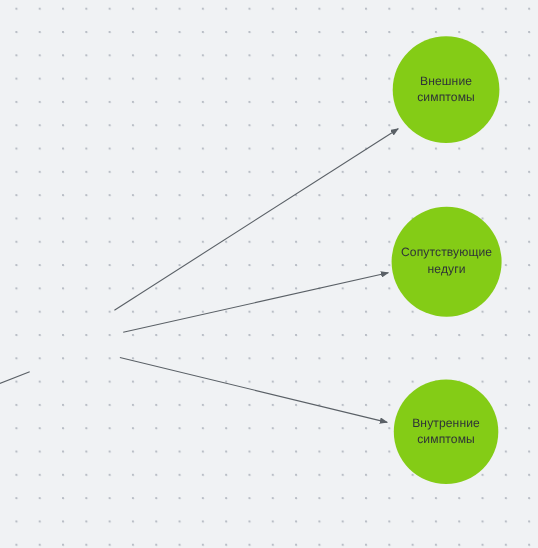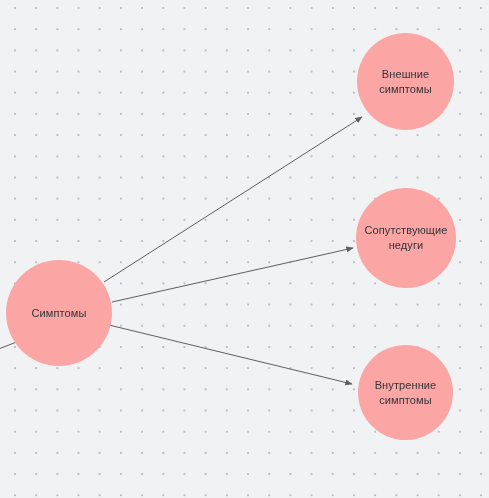--- a/index.html
+++ b/index.html
@@ -27,21 +27,21 @@
   #edge-layer {
     position: absolute;
     left: 0;
     top: 0;
     width: 489px;
     height: 498px;
   }
   .node {
     position: absolute;
     border-radius: 50%;
-    background: #fca5a5;
+    background: #84cc16;
     display: flex;
     align-items: center;
     justify-content: center;
     box-sizing: border-box;
   }
   .node-label {
     color: #2f3437;
     font-size: 11px;
     line-height: 15px;
     text-align: center;
@@ -74,23 +74,20 @@
 
     <line x1="104" y1="282" x2="362" y2="117" stroke="#5a6066" stroke-width="1" marker-end="url(#arrowhead)"></line>
 
     <line x1="112" y1="302" x2="353" y2="248" stroke="#5a6066" stroke-width="1" marker-end="url(#arrowhead)"></line>
 
     <line x1="109" y1="325" x2="352" y2="384" stroke="#5a6066" stroke-width="1" marker-end="url(#arrowhead)"></line>
 
     <line x1="27" y1="338" x2="-4" y2="350" stroke="#5a6066" stroke-width="1"></line>
   </svg>
 
-  <div class="node" id="node-root">
-    <span class="node-label">Симптомы</span>
-  </div>
 
   <div class="node" id="node-external">
     <span class="node-label wrap">Внешние симптомы</span>
   </div>
 
   <div class="node" id="node-internal">
     <span class="node-label wrap">Внутренние симптомы</span>
   </div>
 
   <div class="node" id="node-comorbid">

